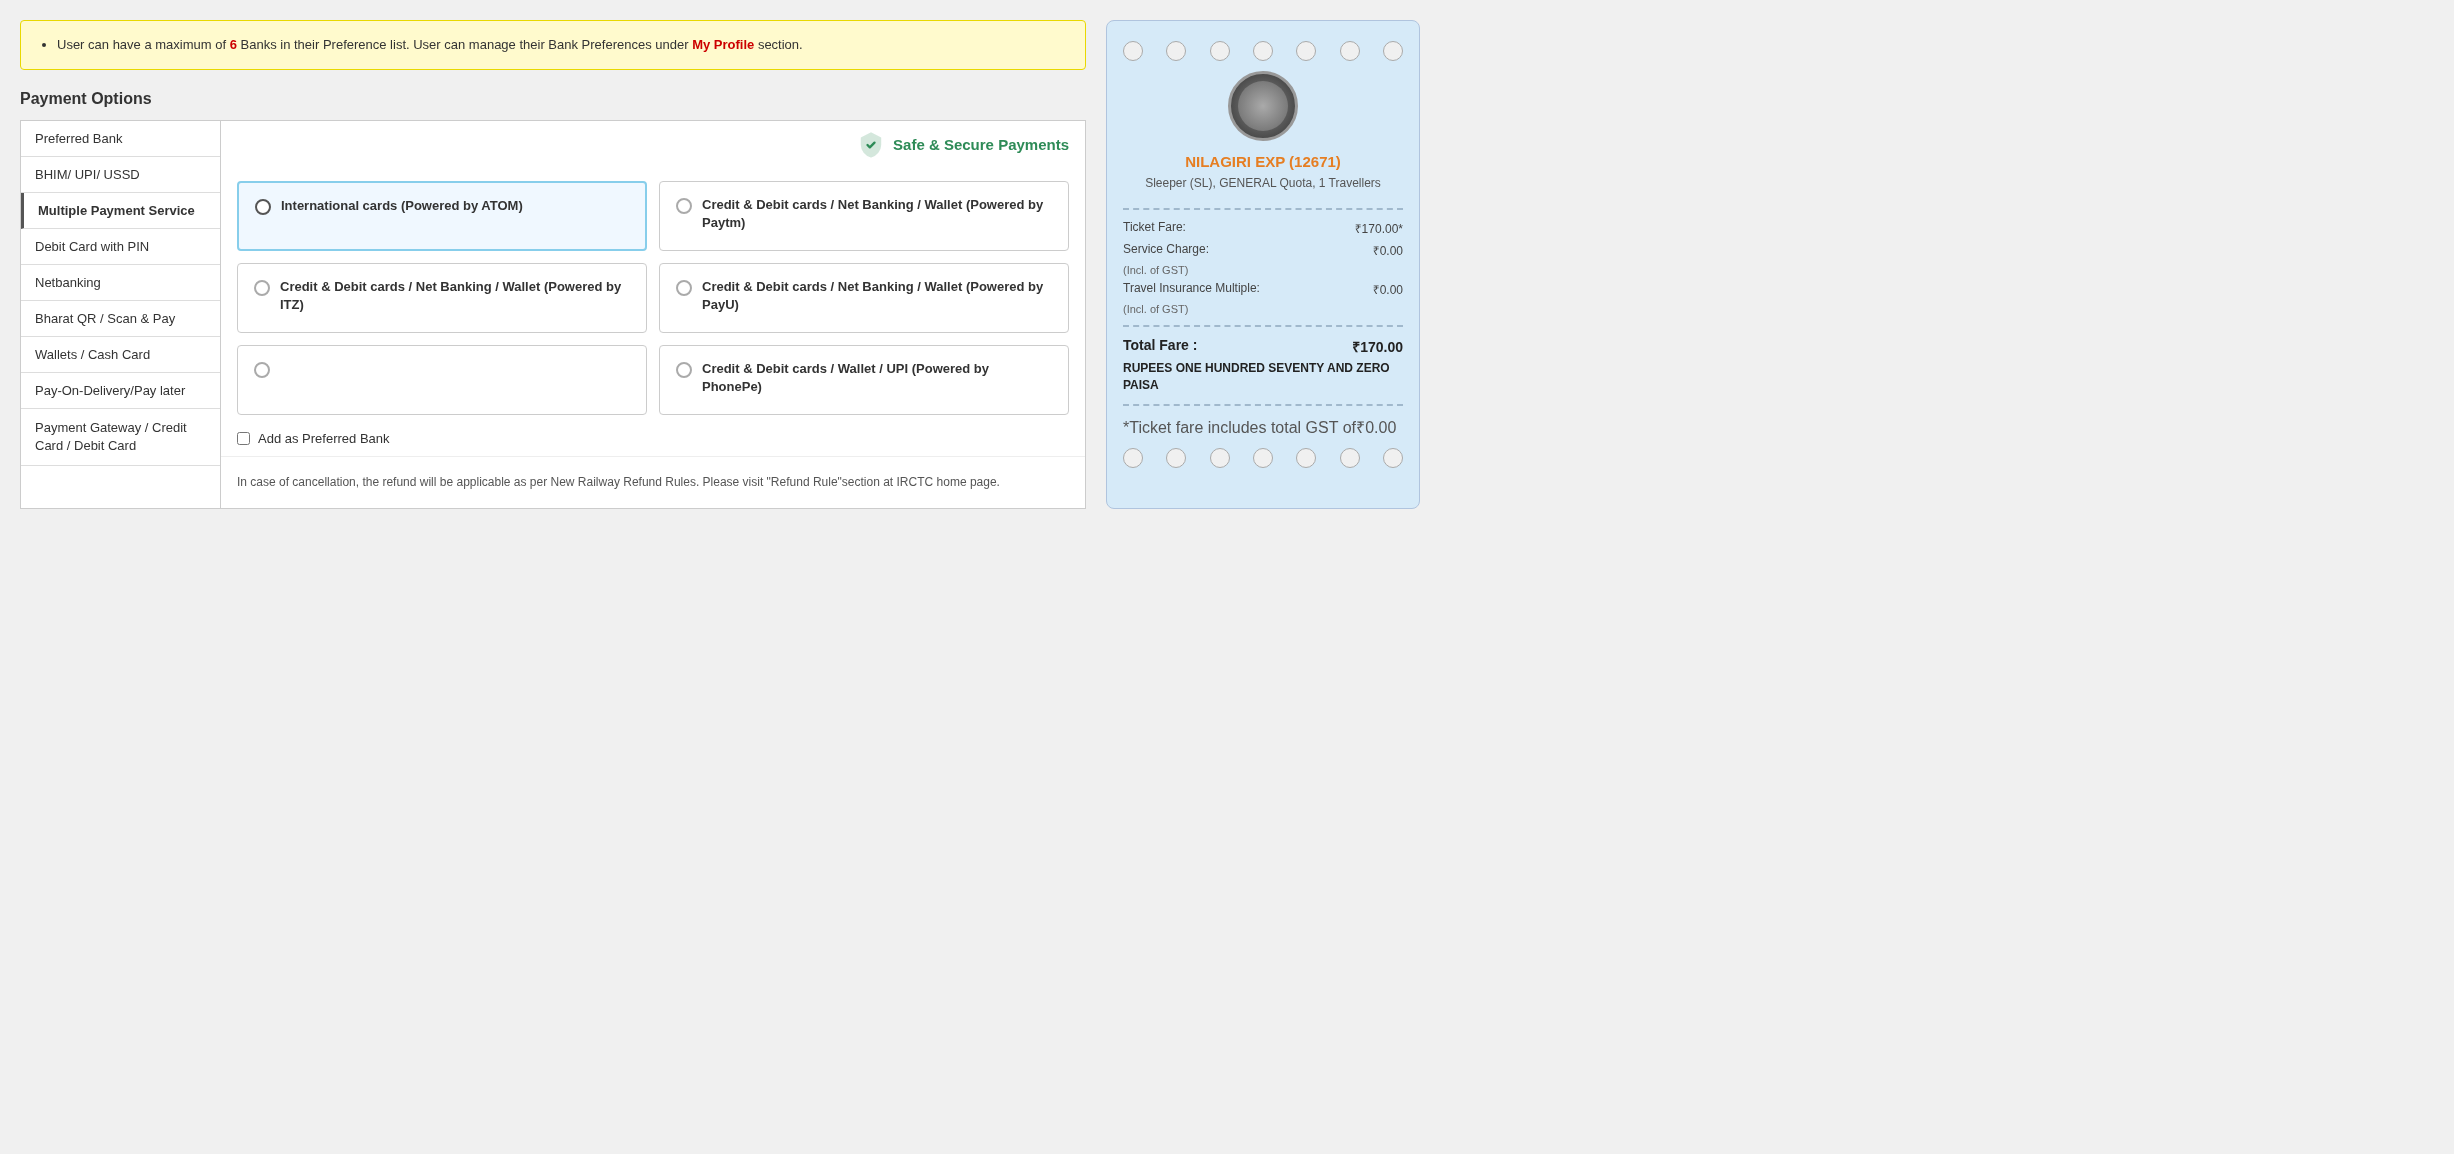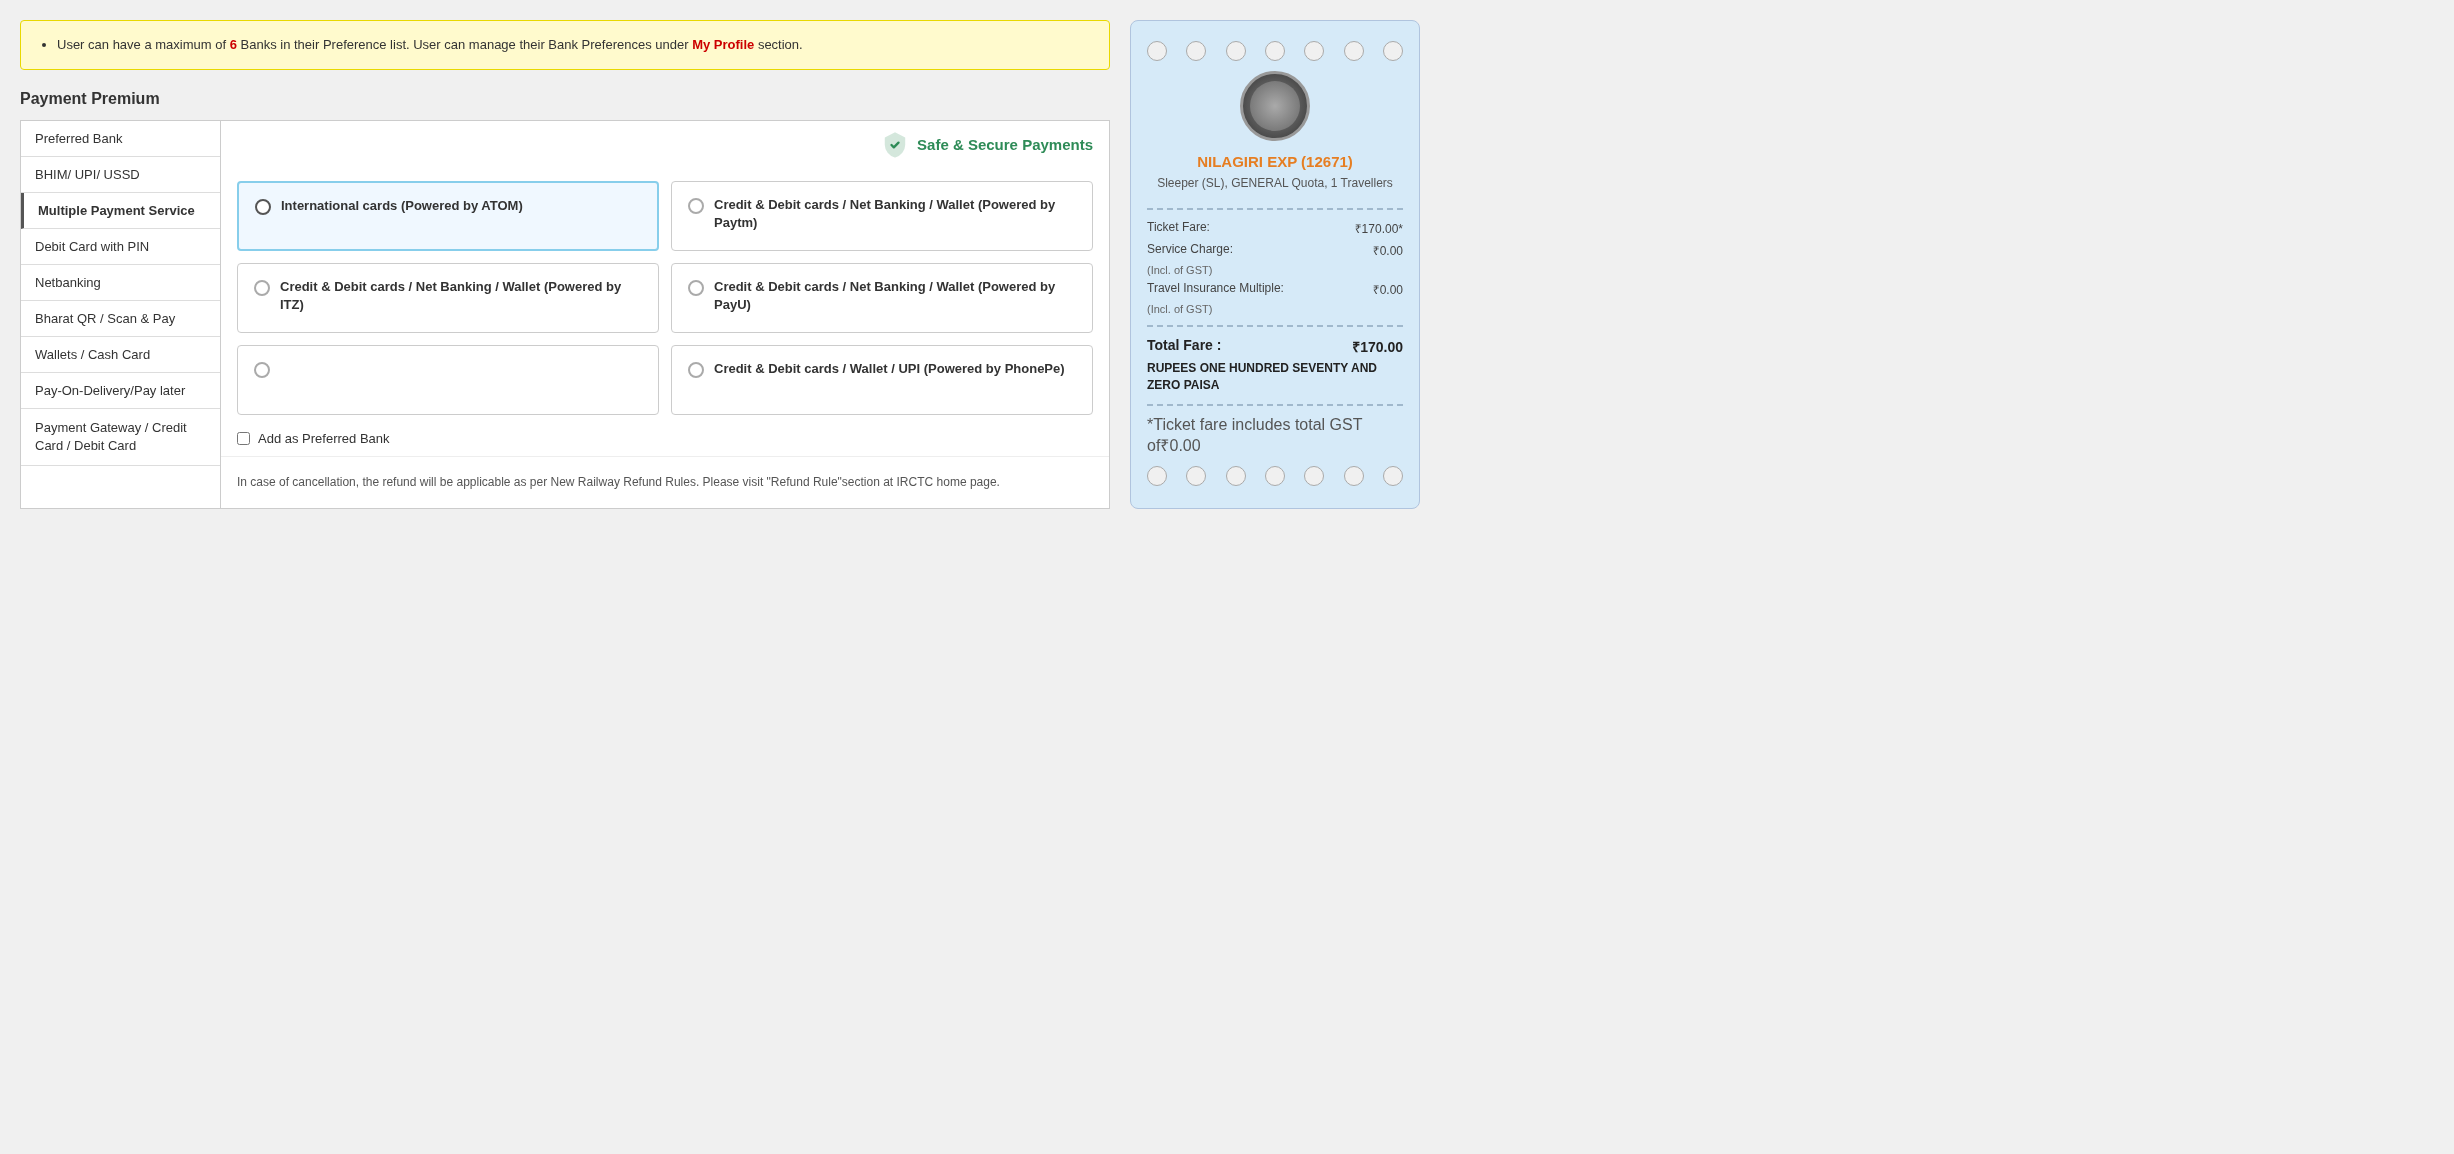--- a/index.html
+++ b/index.html
@@ -127,21 +127,21 @@
     }
     .refund-note {
       padding: 16px;
       font-size: 12px;
       color: #555;
       line-height: 1.6;
       border-top: 1px solid #eee;
     }
     
     .ticket-panel {
-      width: 290px;
+      width: 314px;
       background: #d6eaf8;
       border-radius: 8px;
       position: relative;
       padding: 20px 16px;
       border: 1px solid #b0c4de;
     }
     .ticket-holes-top {
       display: flex;
       justify-content: space-between;
       margin-bottom: 10px;
@@ -244,21 +244,21 @@
   <div class="left-section">
 
     <div class="notice-banner">
       <ul style="list-style: disc; padding-left: 18px;">
         <li>
           <span>User can have a maximum of </span><span class="highlight-number">6</span><span> Banks in their Preference list. User can manage their Bank Preferences under </span><span class="highlight-link" style="cursor:pointer;">My Profile</span><span> section.</span>
         </li>
       </ul>
     </div>
 
-    <div class="payment-options-title">Payment Premium</div>
+    <div class="payment-options-title">Payment Options</div>
 
     <div class="payment-section">
 
       <div class="sidebar">
         <div class="sidebar-item">Preferred Bank</div>
         <div class="sidebar-item">BHIM/ UPI/ USSD</div>
         <div class="sidebar-item active" style="border-left: 3px solid #555; font-weight: bold;">Multiple Payment Service</div>
         <div class="sidebar-item">Debit Card with PIN</div>
         <div class="sidebar-item">Netbanking</div>
         <div class="sidebar-item">Bharat QR / Scan &amp; Pay</div>

